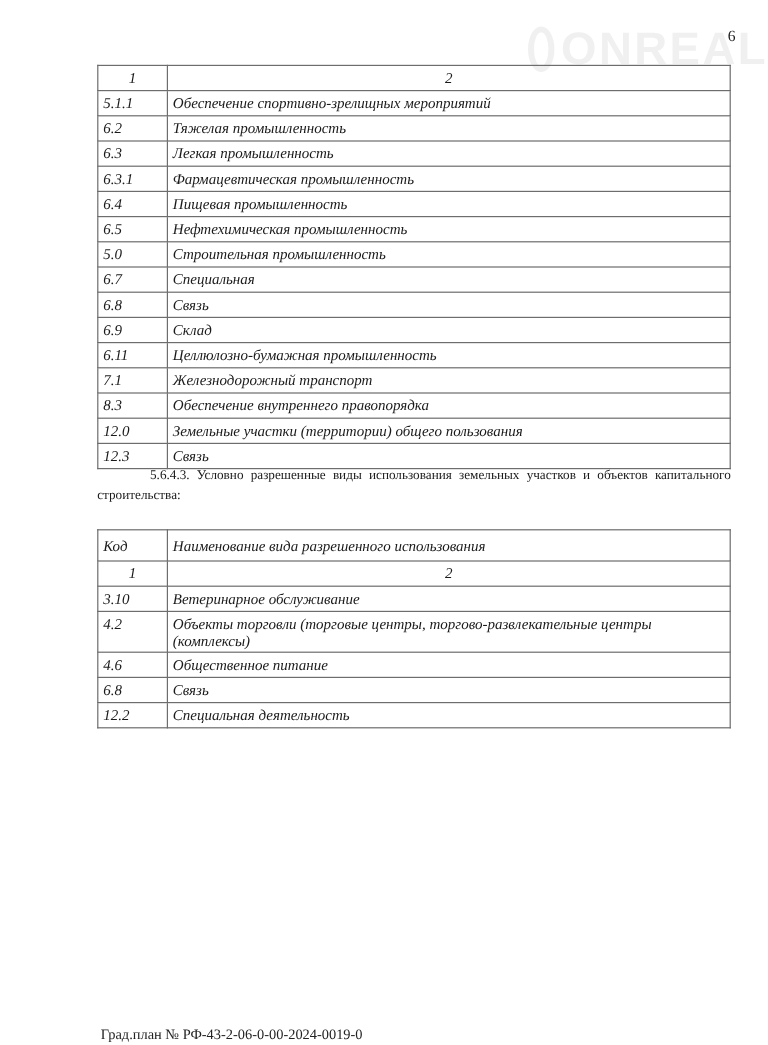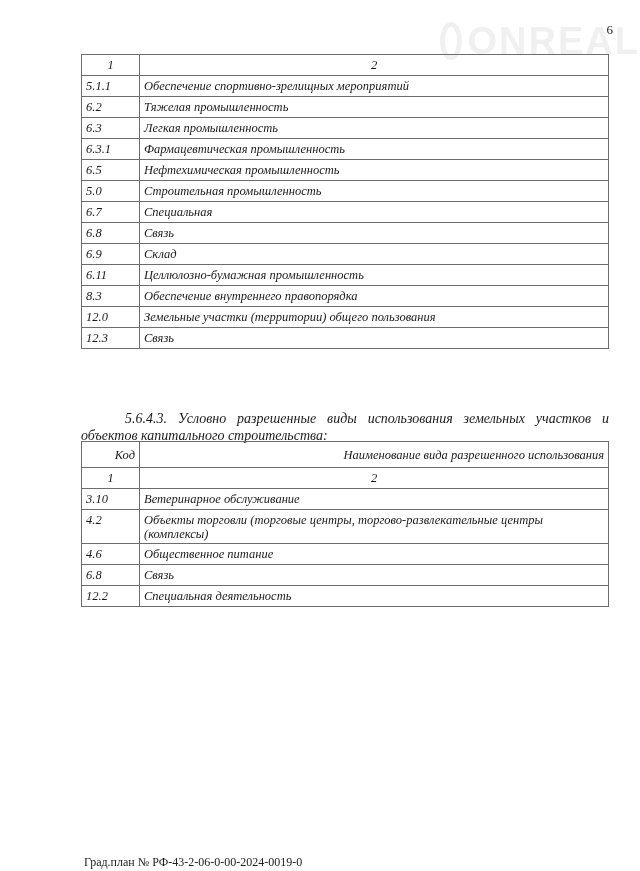--- a/index.html
+++ b/index.html
@@ -64,33 +64,32 @@
       vertical-align: top;
       height: 15px;
     }
     table.doc-table td.code {
       width: 49px;
     }
     table.doc-table tr.num-row td {
       text-align: center;
     }
     table.doc-table tr.head-row td {
-      text-align: right;
+      text-align: left;
       vertical-align: middle;
       height: 20px;
     }
     #table1 { top: 54px; }
     #table2 { top: 441px; }
     .section-heading {
       position: absolute;
       left: 81px;
-      top: 410px;
+      top: 388px;
       width: 528px;
-      font-style: italic;
-      font-size: 14px;
+      font-size: 11px;
       line-height: 17px;
       text-align: justify;
       text-align-last: left;
       text-indent: 44px;
     }
     .footer {
       position: absolute;
       left: 84px;
       top: 855px;
       font-size: 12px;
@@ -123,20 +122,24 @@
       </tr>
     <tr>
         <td class="code">6.3</td>
         <td>Легкая промышленность</td>
       </tr>
     <tr>
         <td class="code">6.3.1</td>
         <td>Фармацевтическая промышленность</td>
       </tr>
     <tr>
+        <td class="code">6.4</td>
+        <td>Пищевая промышленность</td>
+      </tr>
+    <tr>
         <td class="code">6.5</td>
         <td>Нефтехимическая промышленность</td>
       </tr>
     <tr>
         <td class="code">5.0</td>
         <td>Строительная промышленность</td>
       </tr>
     <tr>
         <td class="code">6.7</td>
         <td>Специальная</td>
@@ -145,20 +148,24 @@
         <td class="code">6.8</td>
         <td>Связь</td>
       </tr>
     <tr>
         <td class="code">6.9</td>
         <td>Склад</td>
       </tr>
     <tr>
         <td class="code">6.11</td>
         <td>Целлюлозно-бумажная промышленность</td>
+      </tr>
+    <tr>
+        <td class="code">7.1</td>
+        <td>Железнодорожный транспорт</td>
       </tr>
     <tr>
         <td class="code">8.3</td>
         <td>Обеспечение внутреннего правопорядка</td>
       </tr>
     <tr>
         <td class="code">12.0</td>
         <td>Земельные участки (территории) общего пользования</td>
       </tr>
     <tr>

